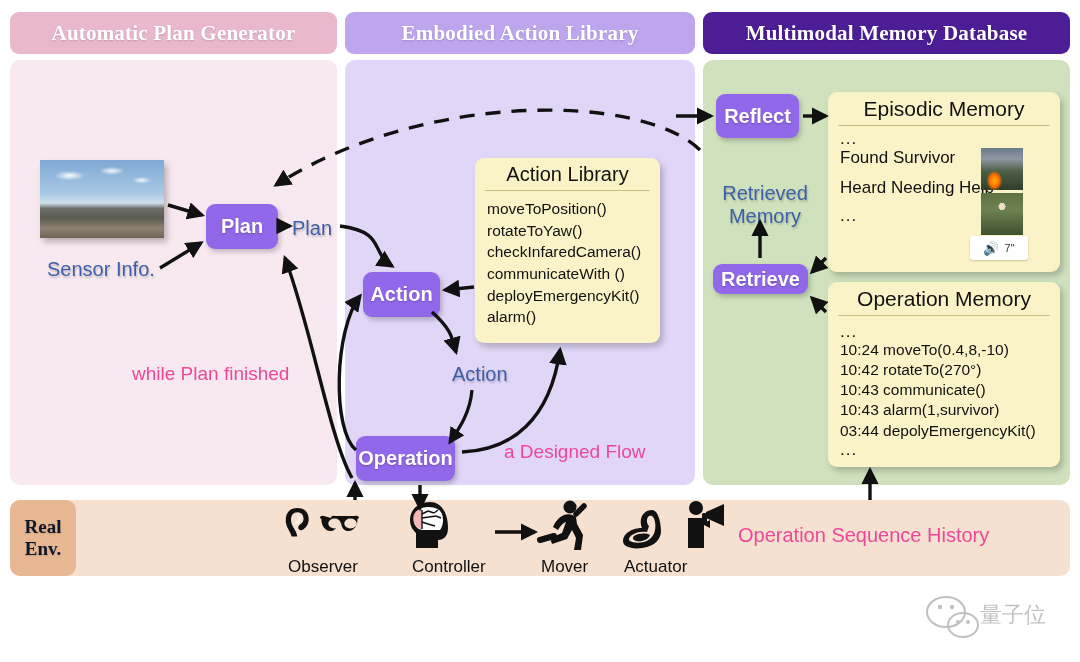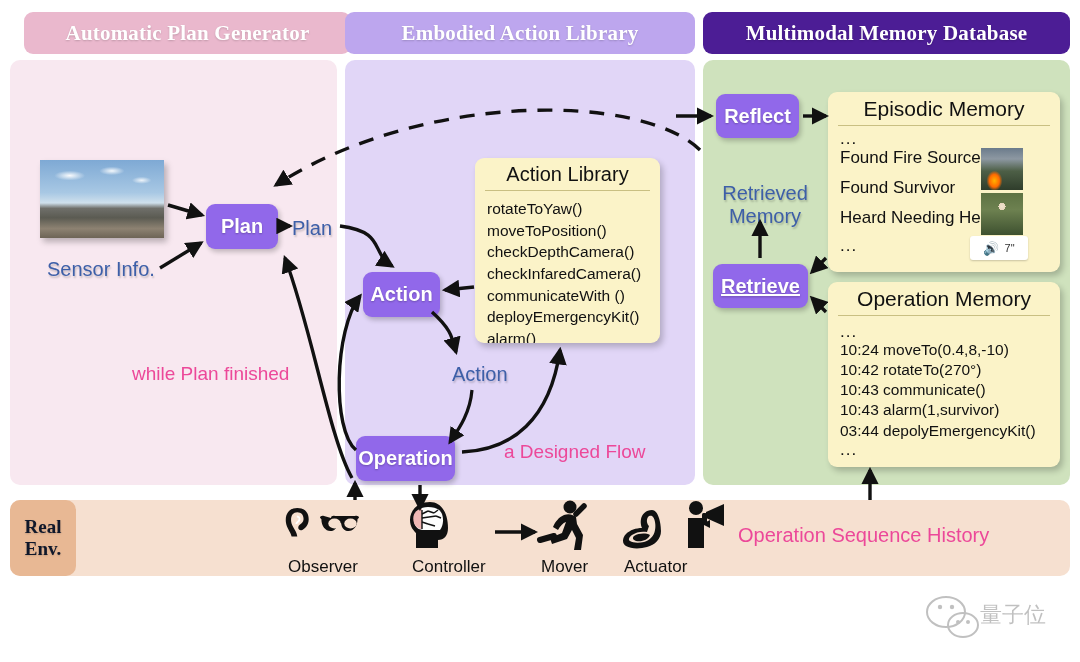--- a/index.html
+++ b/index.html
@@ -5,21 +5,21 @@
   html,body{margin:0;padding:0;background:#ffffff;}
   body{width:1080px;height:662px;position:relative;overflow:hidden;
        font-family:"Liberation Sans",sans-serif;}
   #root{position:absolute;inset:0;}
 
   
   .hdr{position:absolute;height:42px;border-radius:9px;display:flex;
        align-items:center;justify-content:center;color:#ffffff;
        font-family:"Liberation Serif",serif;font-weight:bold;font-size:21px;
        letter-spacing:.2px;text-shadow:0 1px 2px rgba(0,0,0,.18);}
-  #hdr1{left:24px;  top:12px; width:327px; background:#eab8cd;}
+  #hdr1{left:10px;  top:12px; width:327px; background:#eab8cd;}
   #hdr2{left:345px; top:12px; width:350px; background:#bda6ee;}
   #hdr3{left:703px; top:12px; width:367px; background:#4c1d95;}
 
   
   .panel{position:absolute;top:60px;border-radius:10px;}
   #pan1{left:10px;  width:327px; height:425px; background:#f8e8f0;}
   #pan2{left:345px; width:350px; height:425px; background:#e1d6f7;}
   #pan3{left:703px; width:367px; height:425px; background:#cfe2bd;}
 
   
@@ -34,21 +34,21 @@
   
   .mod{position:absolute;background:#9168ea;border-radius:9px;color:#fff;
        display:flex;align-items:center;justify-content:center;
        font-weight:bold;font-size:20px;
        box-shadow:2px 3px 5px rgba(0,0,0,.22);
        text-shadow:0 1px 2px rgba(0,0,0,.25);}
   #mod-plan     {left:206px;top:204px;width:72px;height:45px;}
   #mod-action   {left:363px;top:272px;width:77px;height:45px;}
   #mod-operation{left:356px;top:436px;width:99px;height:45px;}
   #mod-reflect  {left:716px;top:94px;width:83px;height:44px;}
-  #mod-retrieve {left:713px;top:264px;width:95px;height:44px;text-decoration:underline;}
+  #mod-retrieve {left:713px;top:264px;width:95px;height:30px;}
 
   
   .dlabel{position:absolute;color:#3d5fa8;font-size:20px;white-space:nowrap;
           text-shadow:1px 2px 2px rgba(0,0,0,.20);}
   #lbl-plan2  {left:292px;top:217px;}
   #lbl-sensor {left:47px; top:258px;}
   #lbl-action2{left:452px;top:363px;}
   #lbl-retmem {left:710px;top:182px;width:110px;text-align:center;line-height:1.15;}
 
   
@@ -143,36 +143,34 @@
   </div>
 
   <div class="blabel" id="lbl-while">while Plan finished</div>
   <div class="blabel" id="lbl-flow">a Designed Flow</div>
   <div class="blabel" id="lbl-osh">Operation Sequence History</div>
 
   <div class="card" id="card-actionlib">
     <div class="ctitle">Action Library</div>
     <div class="cline"></div>
     <div class="cbody">
+      <div>moveToPosition()</div>
       <div>rotateToYaw()</div>
-      <div>moveToPosition()</div>
-      <div>checkDepthCamera()</div>
       <div>checkInfaredCamera()</div>
       <div>communicateWith ()</div>
       <div>deployEmergencyKit()</div>
       <div>alarm()</div>
     </div>
   </div>
 
   <div class="card" id="card-episodic">
     <div class="ctitle">Episodic Memory</div>
     <div class="cline"></div>
     <div class="cbody" style="padding-top:4px;">
       <div class="epi-dots">...</div>
-      <div class="epi-row">Found Fire Source</div>
       <div class="epi-row">Found Survivor</div>
       <div class="epi-row">Heard Needing Help</div>
       <div class="epi-dots">...</div>
     </div>
   </div>
   <div class="thumb" id="thumb-fire"></div>
   <div class="thumb" id="thumb-surv"></div>
   <div id="audio-chip">
     <span class="spk">🔊</span>
     <span class="dur">7"</span>

